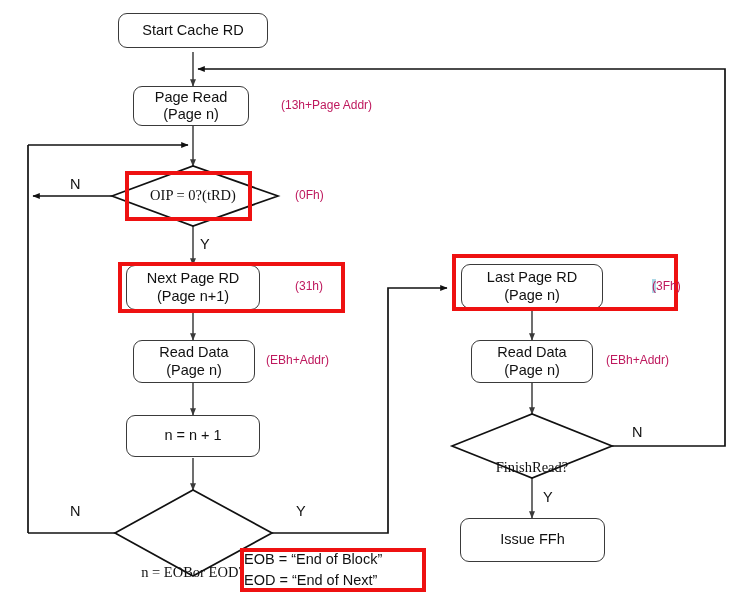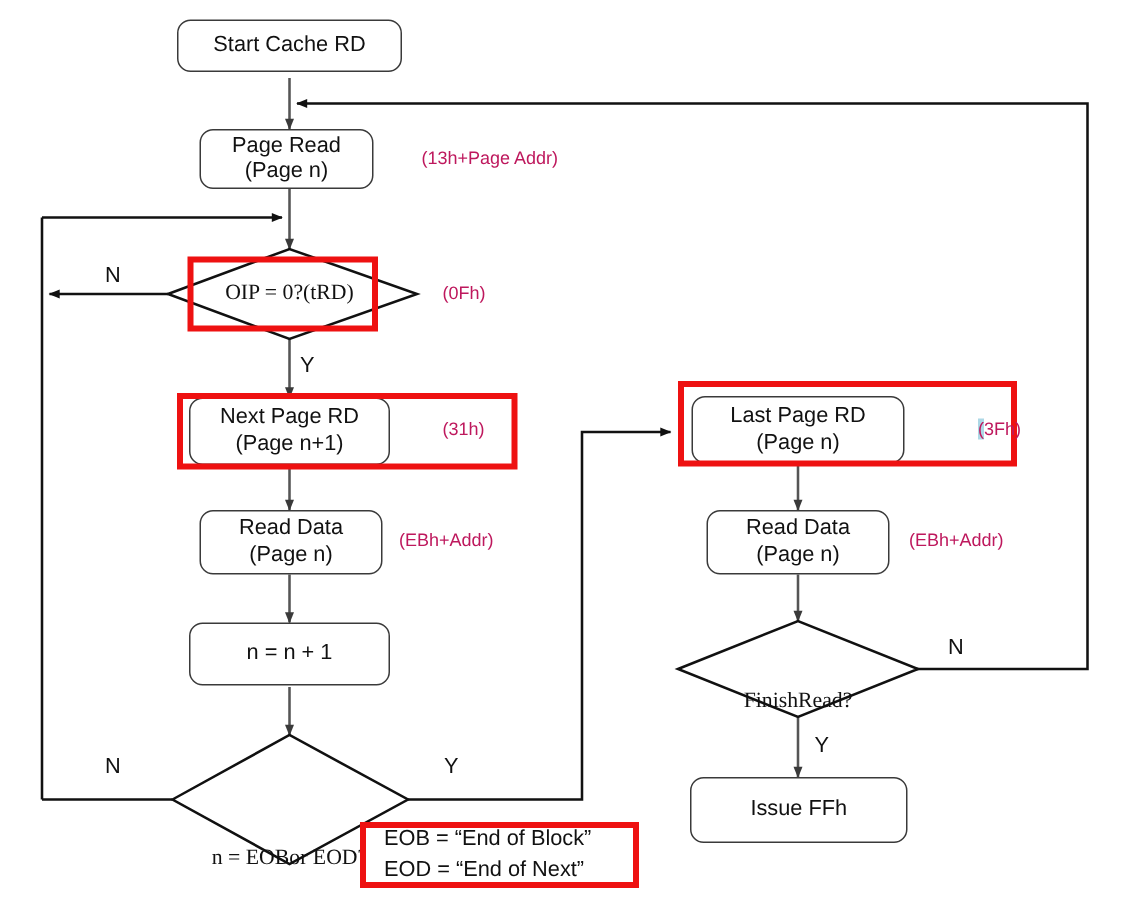--- a/index.html
+++ b/index.html
@@ -80,21 +80,20 @@
 
   
   .legend{
     position:absolute;
     box-sizing:border-box;
     border:4px solid #ee1111;
     background:#ffffff;
     display:flex;
     flex-direction:column;
     justify-content:center;
-    padding-left:12px;
     color:#111111;
     font-size:14.5px;
     line-height:1.45;
     white-space:nowrap;
   }
 </style>
 </head>
 <body>
 
 <div id="stage">

